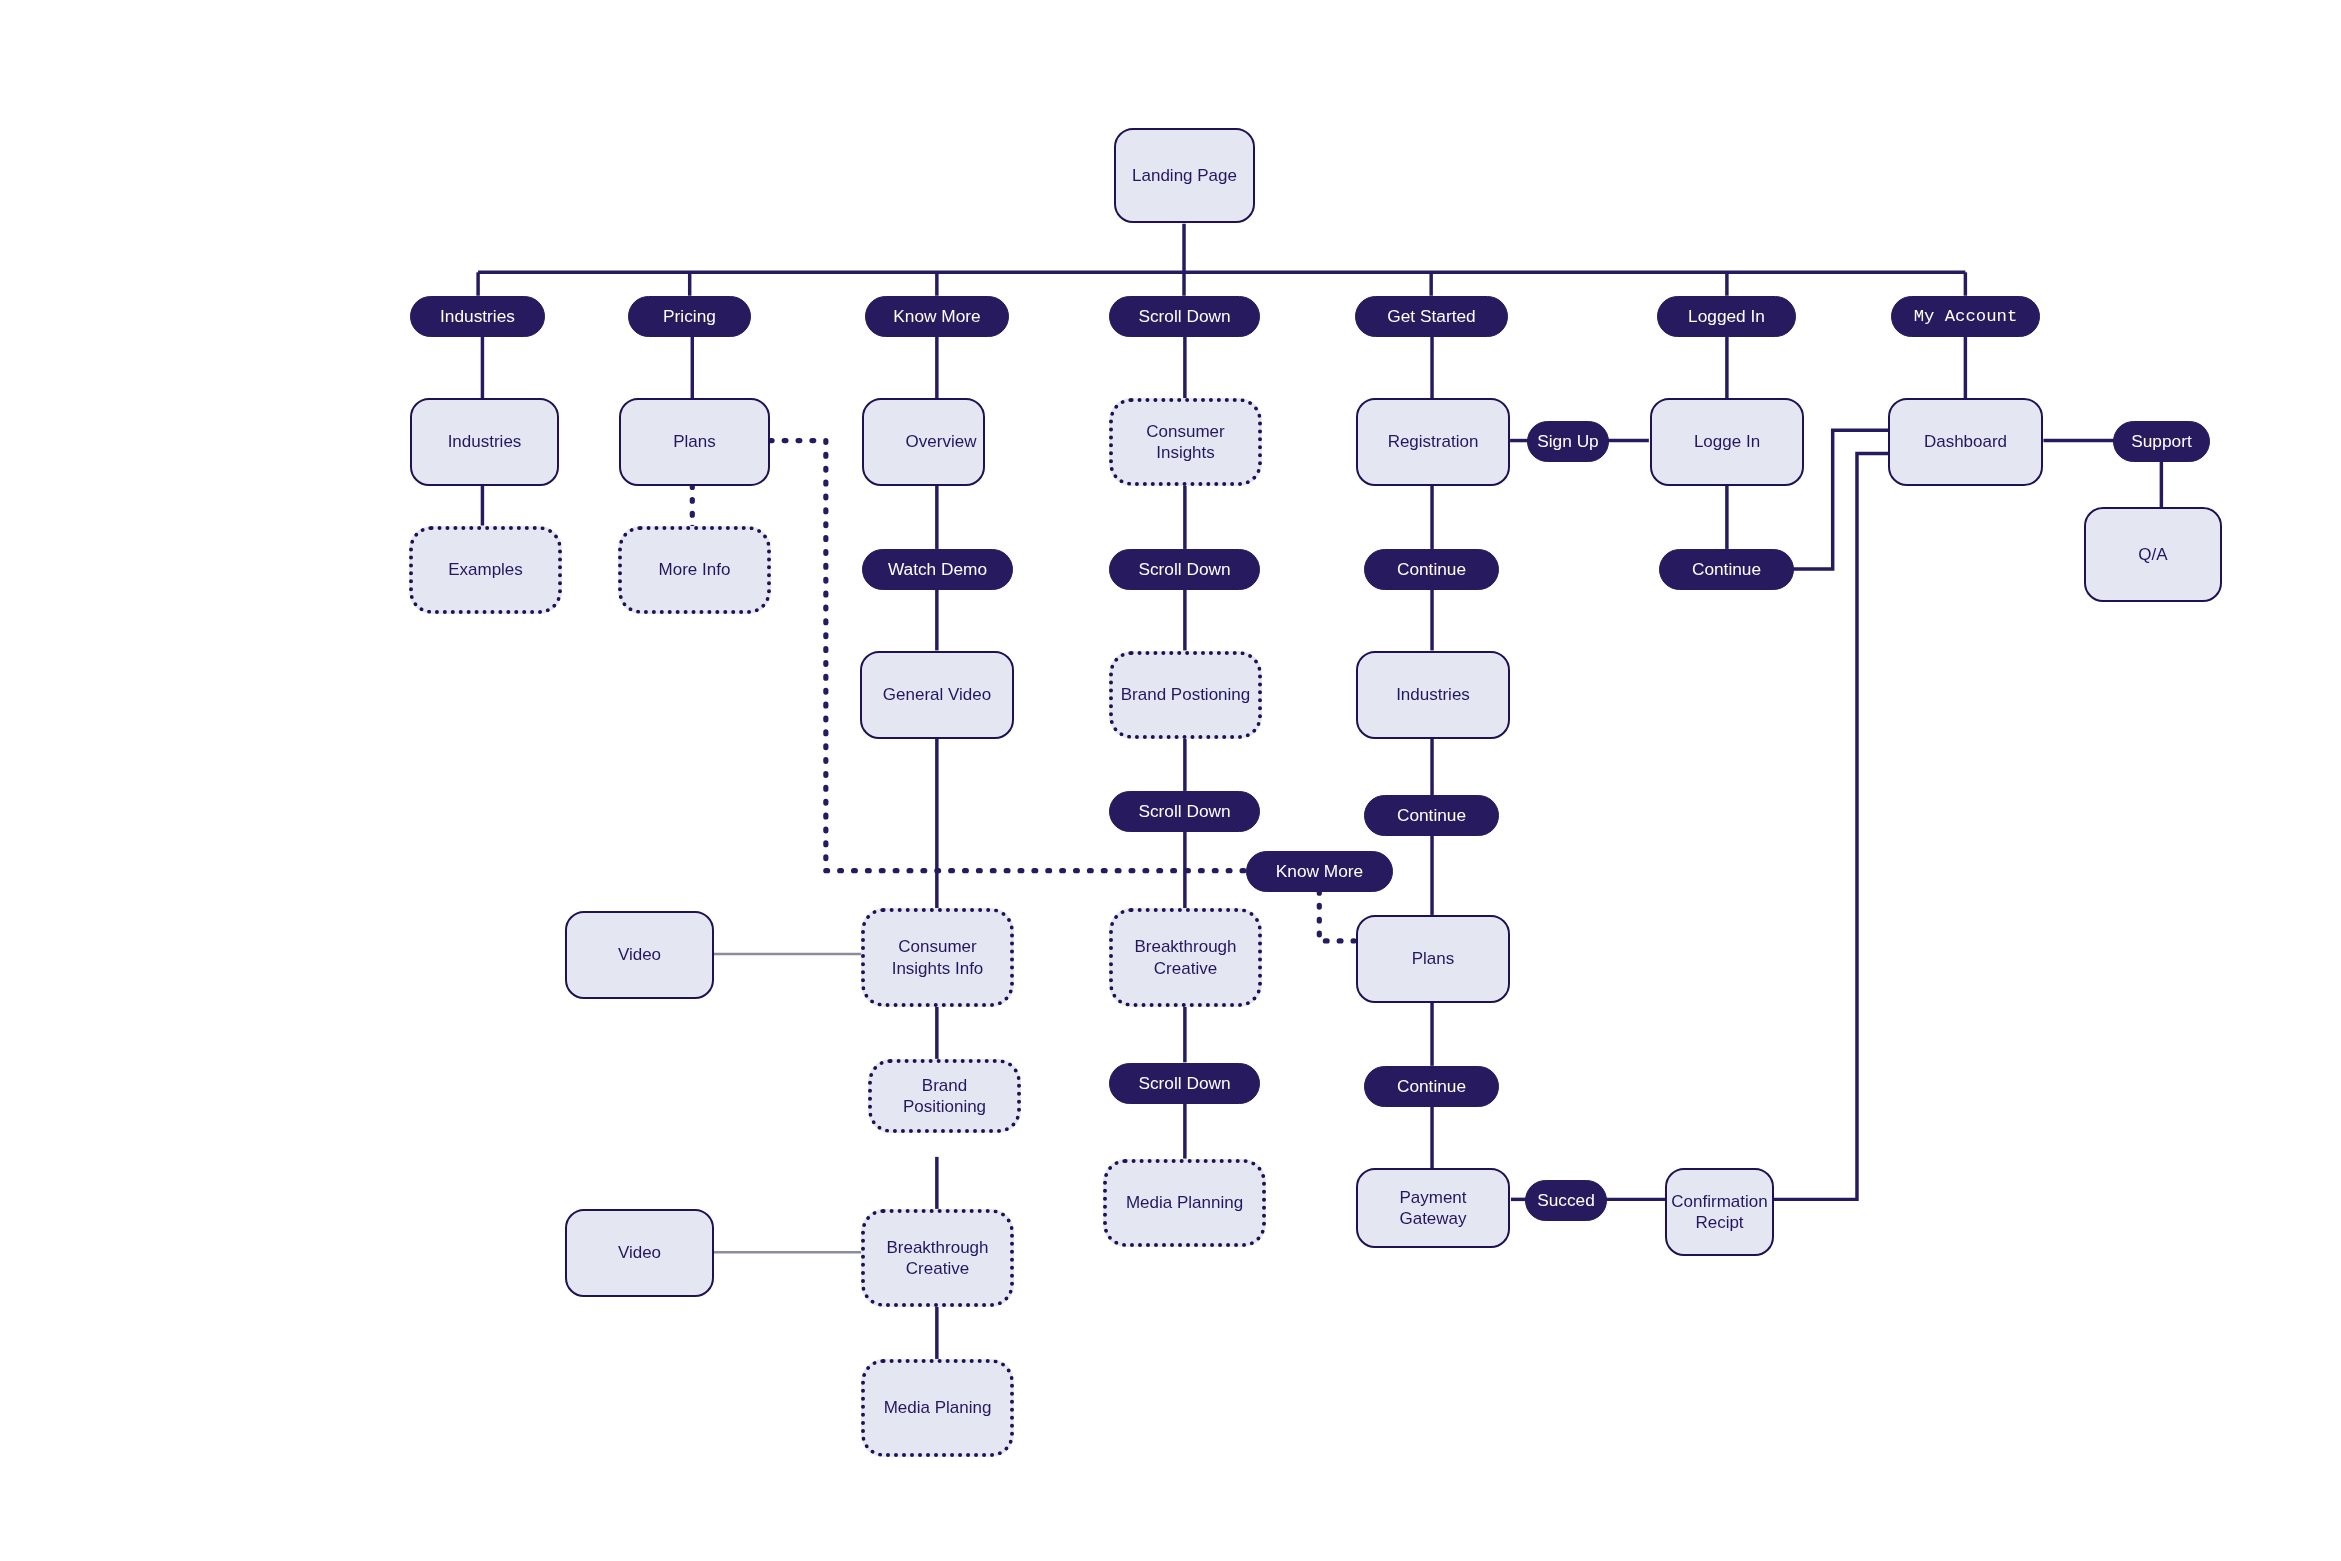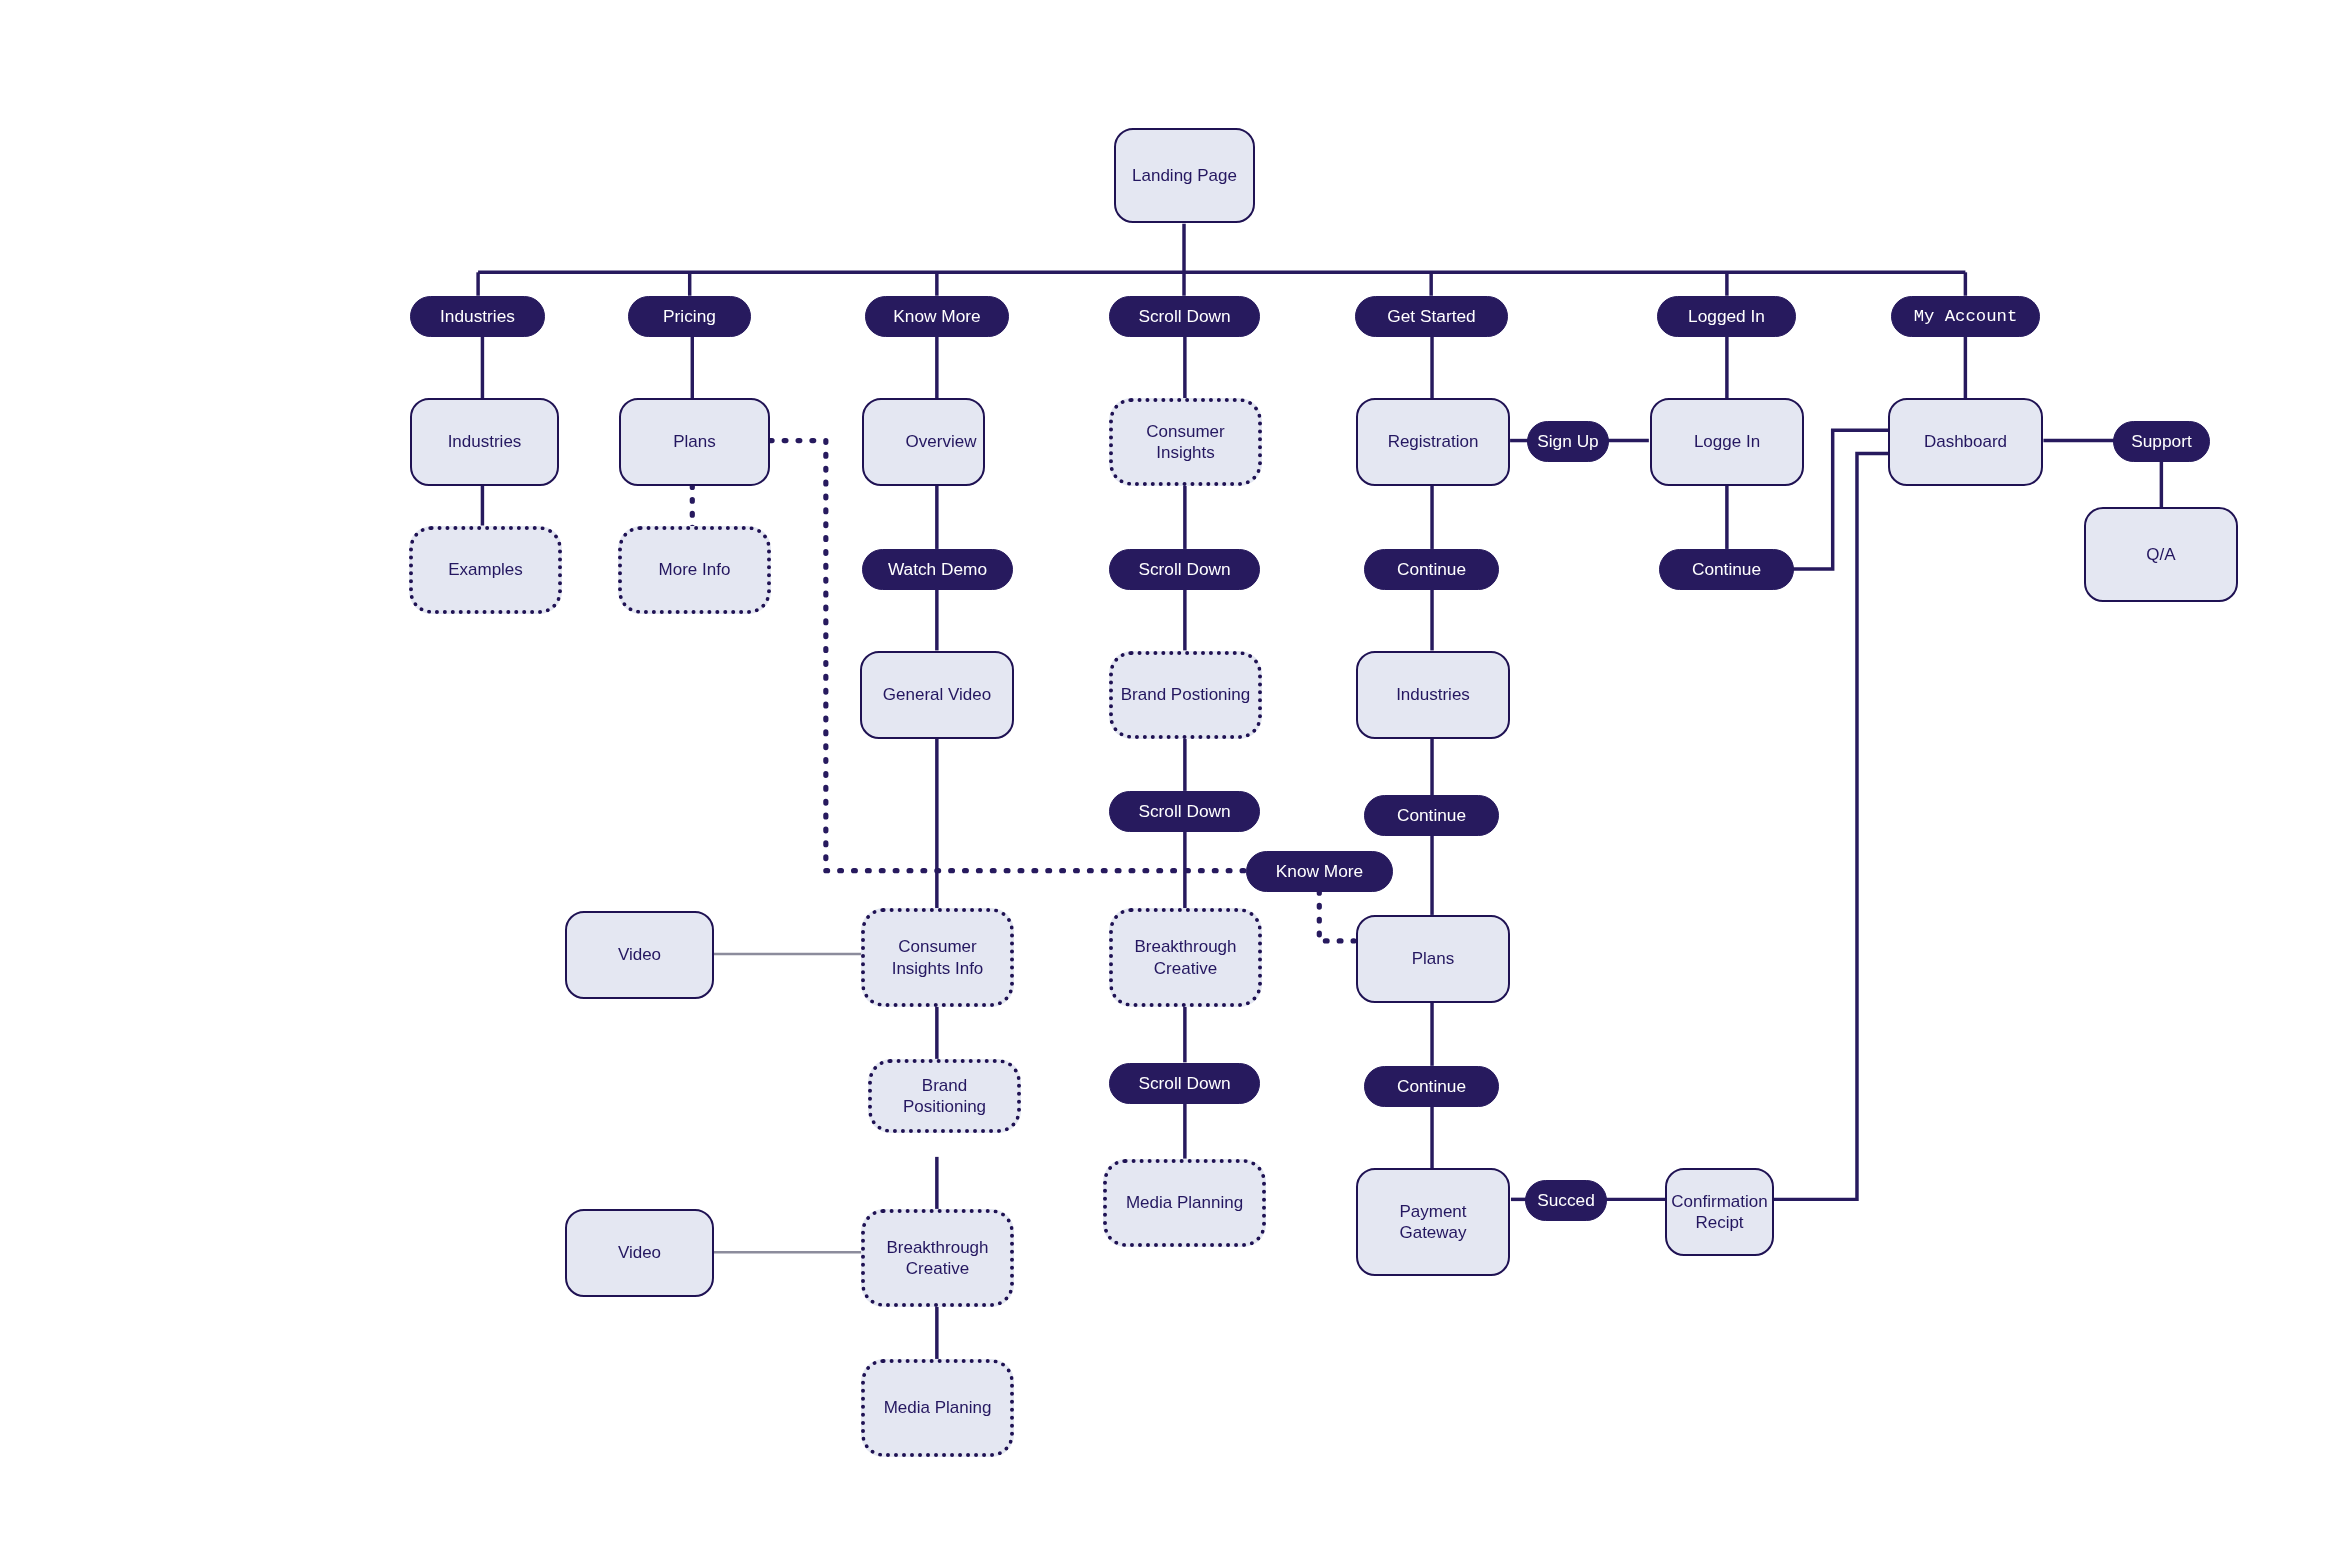--- a/index.html
+++ b/index.html
@@ -197,21 +197,21 @@
   </div>
   <div class="node pill" style="left:1364px;top:795px;width:135px;height:41px;">
     <span>Continue</span>
   </div>
   <div class="node box" style="left:1356px;top:915px;width:154px;height:88px;">
     <span>Plans</span>
   </div>
   <div class="node pill" style="left:1364px;top:1066px;width:135px;height:41px;">
     <span>Continue</span>
   </div>
-  <div class="node box" style="left:1356px;top:1168px;width:154px;height:108px;">
+  <div class="node box" style="left:1356px;top:1168px;width:154px;height:80px;">
     <span>Payment Gateway</span>
   </div>
 
   <div class="node box" style="left:1650px;top:398px;width:154px;height:88px;">
     <span>Logge In</span>
   </div>
   <div class="node pill" style="left:1659px;top:549px;width:135px;height:41px;">
     <span>Continue</span>
   </div>
 
@@ -237,18 +237,18 @@
   <div class="node pill" style="left:1525px;top:1180px;width:82px;height:41px;">
     <span>Succed</span>
   </div>
   <div class="node box" style="left:1665px;top:1168px;width:109px;height:88px;">
     <span>Confirmation Recipt</span>
   </div>
 
   <div class="node pill" style="left:2113px;top:421px;width:97px;height:41px;">
     <span>Support</span>
   </div>
-  <div class="node box" style="left:2084px;top:507px;width:154px;height:95px;">
+  <div class="node box" style="left:2084px;top:507px;width:138px;height:95px;">
     <span>Q/A</span>
   </div>
 
 </div>
 
 
 </body></html>

